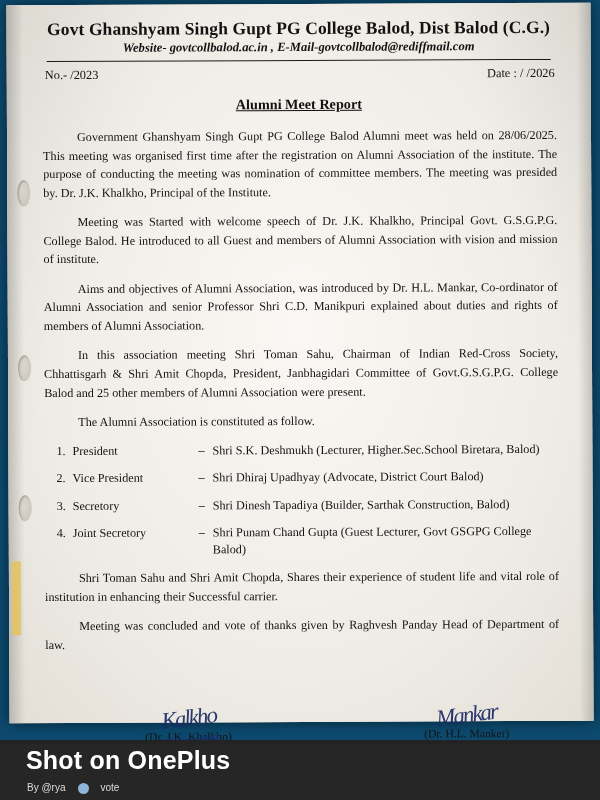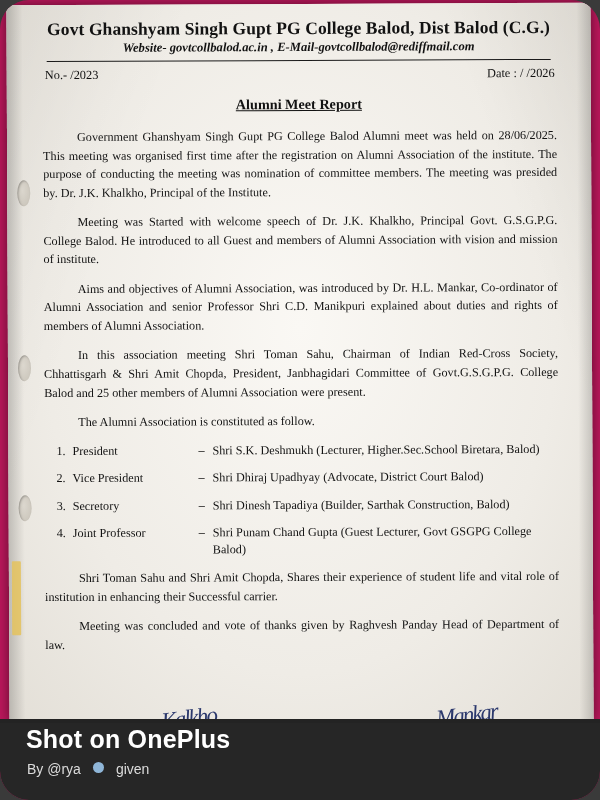--- a/index.html
+++ b/index.html
@@ -6,23 +6,22 @@
   html, body {
     margin: 0; padding: 0;
     width: 600px; height: 800px;
     background: #3a3a3a;
     font-family: "Liberation Serif", serif;
     overflow: hidden;
   }
   #screen {
     position: relative;
     width: 600px; height: 800px;
-    background: #be185d;
+    background: #0c4a6e;
     overflow: hidden;
-    border-radius: 29px;
   }
   
   #paper {
     position: absolute;
     left: 8px; top: 4px;
     width: 584px; height: 718px;
     background: #f3f1ec;
     background-image:
       linear-gradient(110deg, rgba(0,0,0,0.045) 0%, rgba(255,255,255,0.0) 22%),
       linear-gradient(250deg, rgba(0,0,0,0.05) 0%, rgba(255,255,255,0.0) 18%),
@@ -158,37 +157,37 @@
     opacity: .9;
   }
   .stamp .s1 { font-size: 12.6px; }
   .stamp .s2 { font-size: 13.2px; }
   .stamp .s3 { font-size: 13.2px; }
 
   
   #footer {
     position: absolute;
     left: 0; bottom: 0;
-    width: 600px; height: 81px;
+    width: 600px; height: 60px;
     background: #262626;
     color: #ffffff;
   }
   .shot-line {
     position: absolute;
     left: 26px; top: 6px;
     font-family: "Liberation Sans", sans-serif;
     font-size: 25px;
     font-weight: bold;
     letter-spacing: .2px;
   }
   .by-line {
     position: absolute;
     left: 27px; top: 42px;
     font-family: "Liberation Sans", sans-serif;
-    font-size: 14px;
+    font-size: 10px;
     color: #dcdcdc;
     display: flex;
     align-items: flex-start;
     gap: 10px;
   }
   .cam-dot {
     display: inline-block;
     width: 11px; height: 11px;
     border-radius: 50%;
     background: #8fb6d8;
@@ -245,21 +244,21 @@
         <span class="officer-name">Shri Dhiraj Upadhyay (Advocate, District Court Balod)</span>
       </div>
       <div class="officer-row">
         <span class="officer-num">3.</span>
         <span class="officer-post">Secretory</span>
         <span class="officer-dash">–</span>
         <span class="officer-name">Shri Dinesh Tapadiya (Builder, Sarthak Construction, Balod)</span>
       </div>
       <div class="officer-row">
         <span class="officer-num">4.</span>
-        <span class="officer-post">Joint Professor</span>
+        <span class="officer-post">Joint Secretory</span>
         <span class="officer-dash">–</span>
         <span class="officer-name">Shri Punam Chand Gupta (Guest Lecturer, Govt GSGPG College Balod)</span>
       </div>
     </div>
 
     <p class="para">Shri Toman Sahu and Shri Amit Chopda, Shares their experience of student life and vital role of institution in enhancing their Successful carrier.</p>
     <p class="para">Meeting was concluded and vote of thanks given by Raghvesh Panday Head of Department of law.</p>
 
     <div class="sign-area">
       <div class="sign-block sign-left">
@@ -283,17 +282,17 @@
       </div>
     </div>
   </div>
 
   <div id="footer">
     <div class="bg-strip-top"></div>
     <div class="shot-line">Shot on OnePlus</div>
     <div class="by-line">
       <span>By @rya</span>
       <span class="cam-dot"></span>
-      <span>given</span>
+      <span>vote</span>
     </div>
   </div>
 
 </div>
 
 </body></html>

